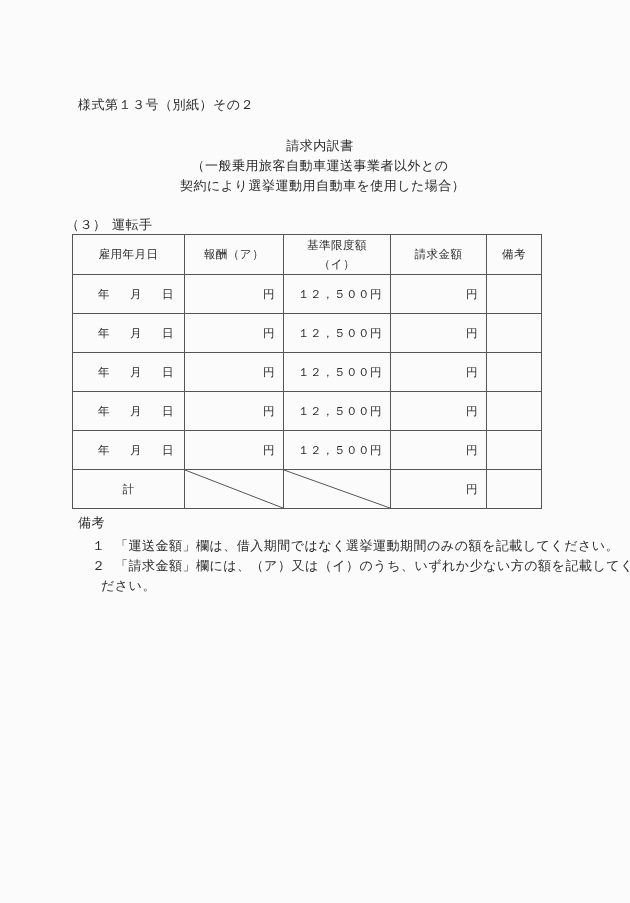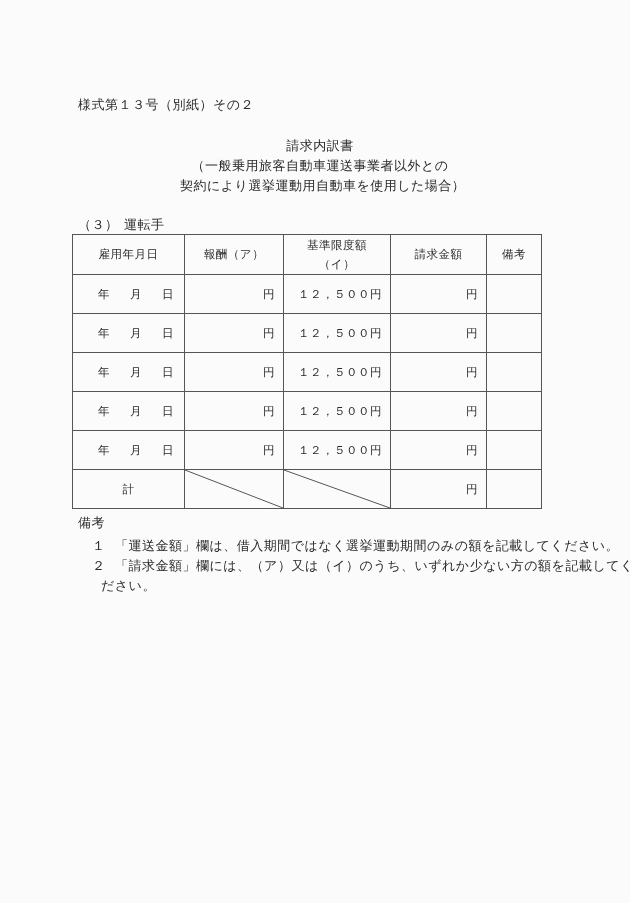--- a/index.html
+++ b/index.html
@@ -7,21 +7,21 @@
     width:630px; height:903px; background:#fbfbfb; position:relative; overflow:hidden;
     font-family: "DejaVu Serif", "Liberation Serif", serif; color:#2a2a2a;
   }
   .abs { position:absolute; }
   .txt { font-size:13px; white-space:nowrap; letter-spacing:0.5px; }
   .form-no { left:78px; top:96px; }
   .title-block { left:180px; width:280px; text-align:center; }
   .t1 { top:137px;font-family:Liberation Mono, monospace; }
   .t2 { top:157px;text-align:center; }
   .t3 { top:177px; }
-  .section { left:78px; top:216px; }
+  .section { left:66px; top:216px; }
   .section .num { display:inline-block; width:46px; }
 
   table.grid {
     position:absolute; left:72px; top:234px; border-collapse:collapse; table-layout:fixed;
     width:423px;
   }
   table.grid td {
     border:1px solid #555; padding:0; font-size:11.5px; letter-spacing:0.5px;
     position:relative; height:38px;
   }

